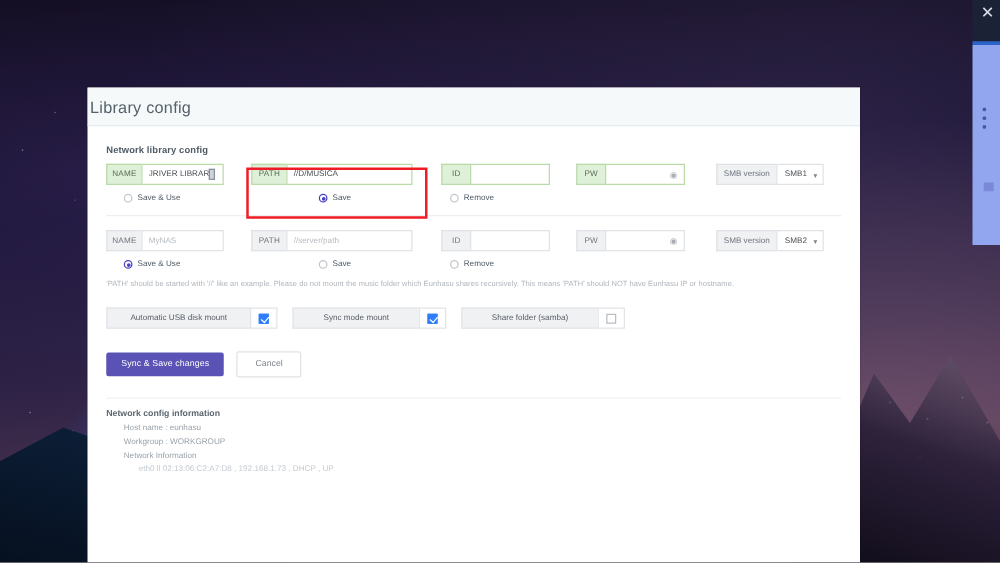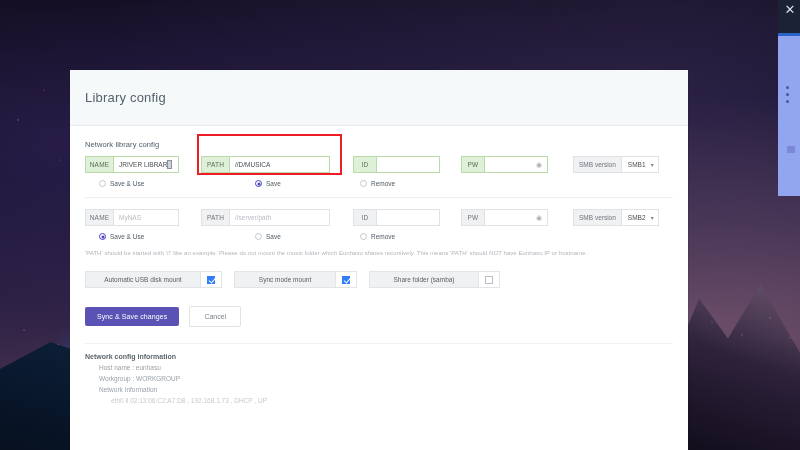--- a/index.html
+++ b/index.html
@@ -46,29 +46,29 @@
   #edge-sq { position:absolute; right:5px; top:110px; width:8px; height:7px; background:#7b88d8; }
 
   
   #app-window {
     position: absolute; left: 70px; top: 70px; width: 618px; height: 380px;
     background: #ffffff;
     box-shadow: 0 0 0 1px rgba(0,0,0,0.06);
     overflow: hidden;
   }
   #panel-header {
-    height: 56px; background: #f5f9fa; border-bottom: 1px solid #e6ecee;
-    display: flex; align-items: center; padding-left: 15px;
+    height: 31px; background: #f5f9fa; border-bottom: 1px solid #e6ecee;
+    display: flex; align-items: center; padding-left: 2px;
   }
   #panel-header .title { font-size: 13px; color: #55616b; letter-spacing: .2px; }
 
   #panel-body { padding: 14px 15px 0 15px; }
 
   .section-label {
-    font-size: 7.5px; font-weight: normal; color: #4e5a64;
+    font-size: 7.5px; font-weight: bold; color: #4e5a64;
     margin-bottom: 7px; letter-spacing: .1px;
   }
 
   
   .form-row { display: flex; align-items: flex-start; gap: 0; position: relative; }
   .field-block { position: relative; }
 
   .input-group { display: flex; height: 17px; align-items: stretch; }
   .ig-label {
     display: flex; align-items: center; justify-content: center;

